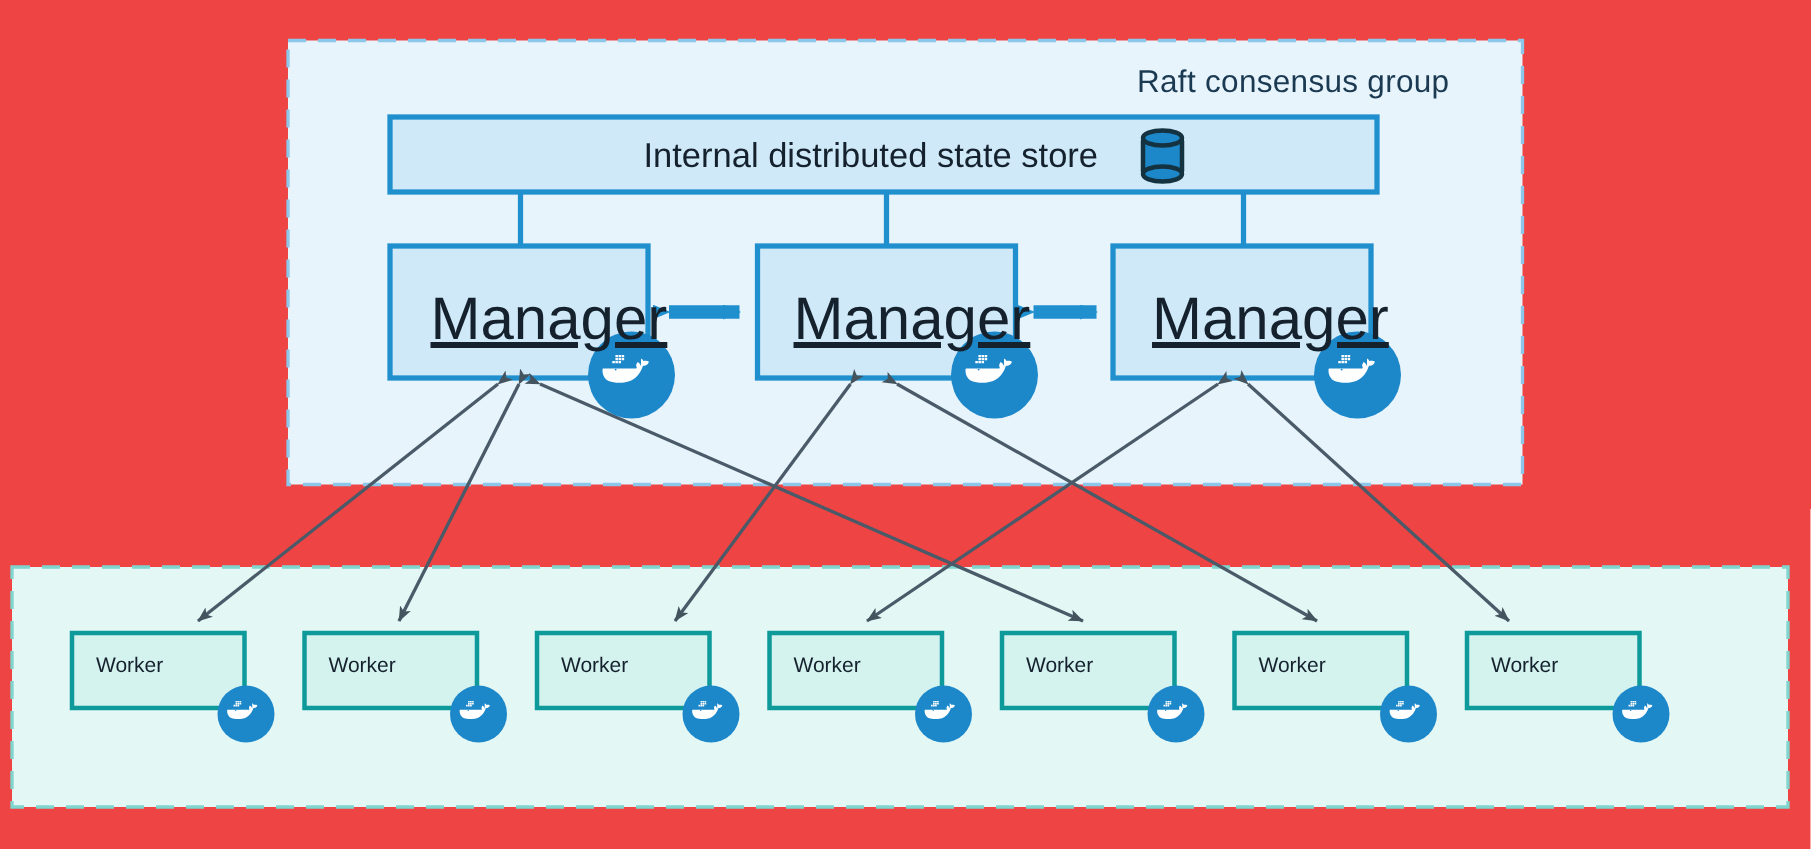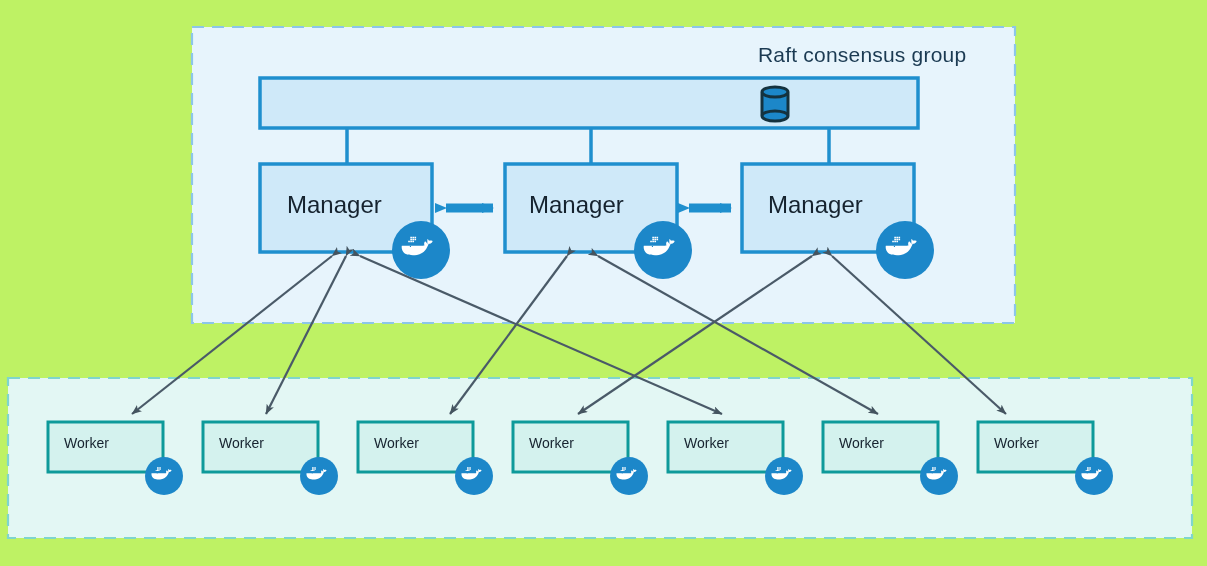--- a/index.html
+++ b/index.html
@@ -7,21 +7,21 @@
     padding: 0;
     background: #ffffff;
   }
   body {
     font-family: "Liberation Sans", sans-serif;
   }
   #stage {
     position: relative;
     width: 1207px;
     height: 566px;
-    background: #bef264;
+    background: #ef4444;
     overflow: hidden;
   }
   svg.layer {
     position: absolute;
     left: 0;
     top: 0;
     width: 1207px;
     height: 566px;
   }
   .zone-label {
@@ -33,22 +33,23 @@
   }
   #raft-label { left: 758px; top: 43px; }
   #gossip-label { left: 1004px; top: 496px; }
 
   .node-text {
     position: absolute;
     white-space: nowrap;
     color: #1b2a3a;
   }
   .manager-text {
-    font-size: 24px;
+    font-size: 40px;
     color: #15222e;
+    text-decoration: underline;
   }
   .worker-text {
     font-size: 14px;
     color: #15222e;
   }
   .store-text {
     font-size: 23px;
     color: #15222e;
   }
 </style>
@@ -200,20 +201,21 @@
         <path d="M296 226h42v-40h-42v40zm-52 0h42v-40h-42v40zm-52 0h42v-40h-42v40zm104-50h42v-40h-42v40zm-52 0h42v-40h-42v40zm104 0h42v-40h-42v40zm0-50h42V86h-42v40zM296 126h42V86h-42v40zm-52 0h42V86h-42v40z"></path>
         <path d="M672 282c-6-41-33-61-45-70l-12-9-9 12c-12 15-17 33-16 52 1 13 5 25 12 35-8 5-21 11-44 11H40c-5 0-9 4-10 9-4 40 2 82 20 118 19 38 48 66 83 81 44 19 108 30 178 30 33 0 66-3 98-9 45-8 88-24 127-47 33-19 62-44 86-74 40-50 64-105 81-155h7c35 0 57-14 69-26 8-8 14-17 18-28l5-14-13-8c-14-8-51-11-79-4-4-12-11-22-21-30l-11-9-8 9z"></path>
         <ellipse cx="248" cy="330" rx="16" ry="16" fill="#1c87c9"></ellipse>
       </g>
     </g>
   </svg>
 
   <div class="zone-label" id="raft-label">Raft consensus group</div>
 
 
+  <div class="node-text store-text" style="left:429px; top:90px;">Internal distributed state store</div>
 
   <div class="node-text manager-text" style="left:287px; top:191px;">Manager</div>
   <div class="node-text manager-text" style="left:529px; top:191px;">Manager</div>
   <div class="node-text manager-text" style="left:768px; top:191px;">Manager</div>
 
   <div class="node-text worker-text" style="left:64px; top:435px;">Worker</div>
   <div class="node-text worker-text" style="left:219px; top:435px;">Worker</div>
   <div class="node-text worker-text" style="left:374px; top:435px;">Worker</div>
   <div class="node-text worker-text" style="left:529px; top:435px;">Worker</div>
   <div class="node-text worker-text" style="left:684px; top:435px;">Worker</div>

